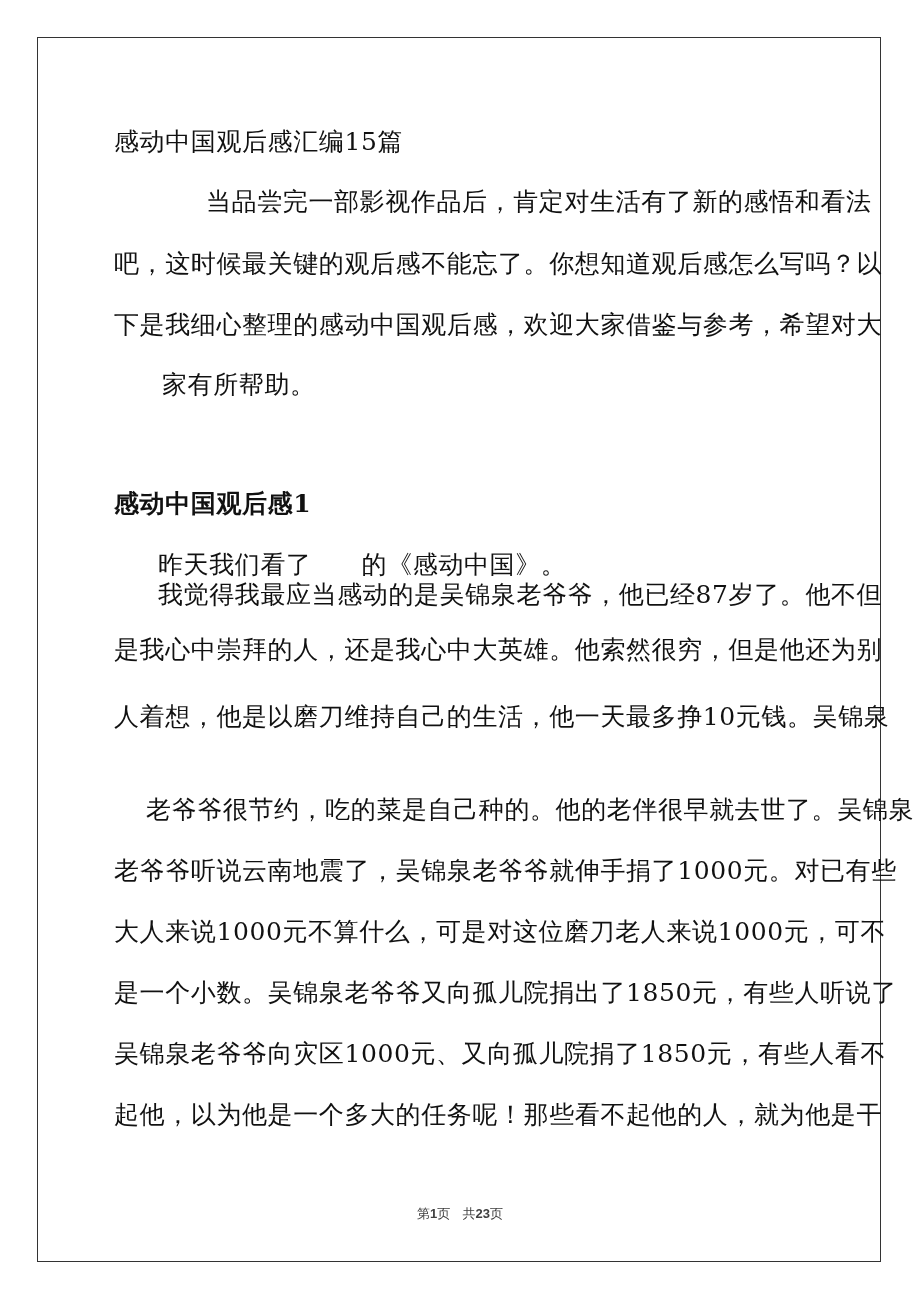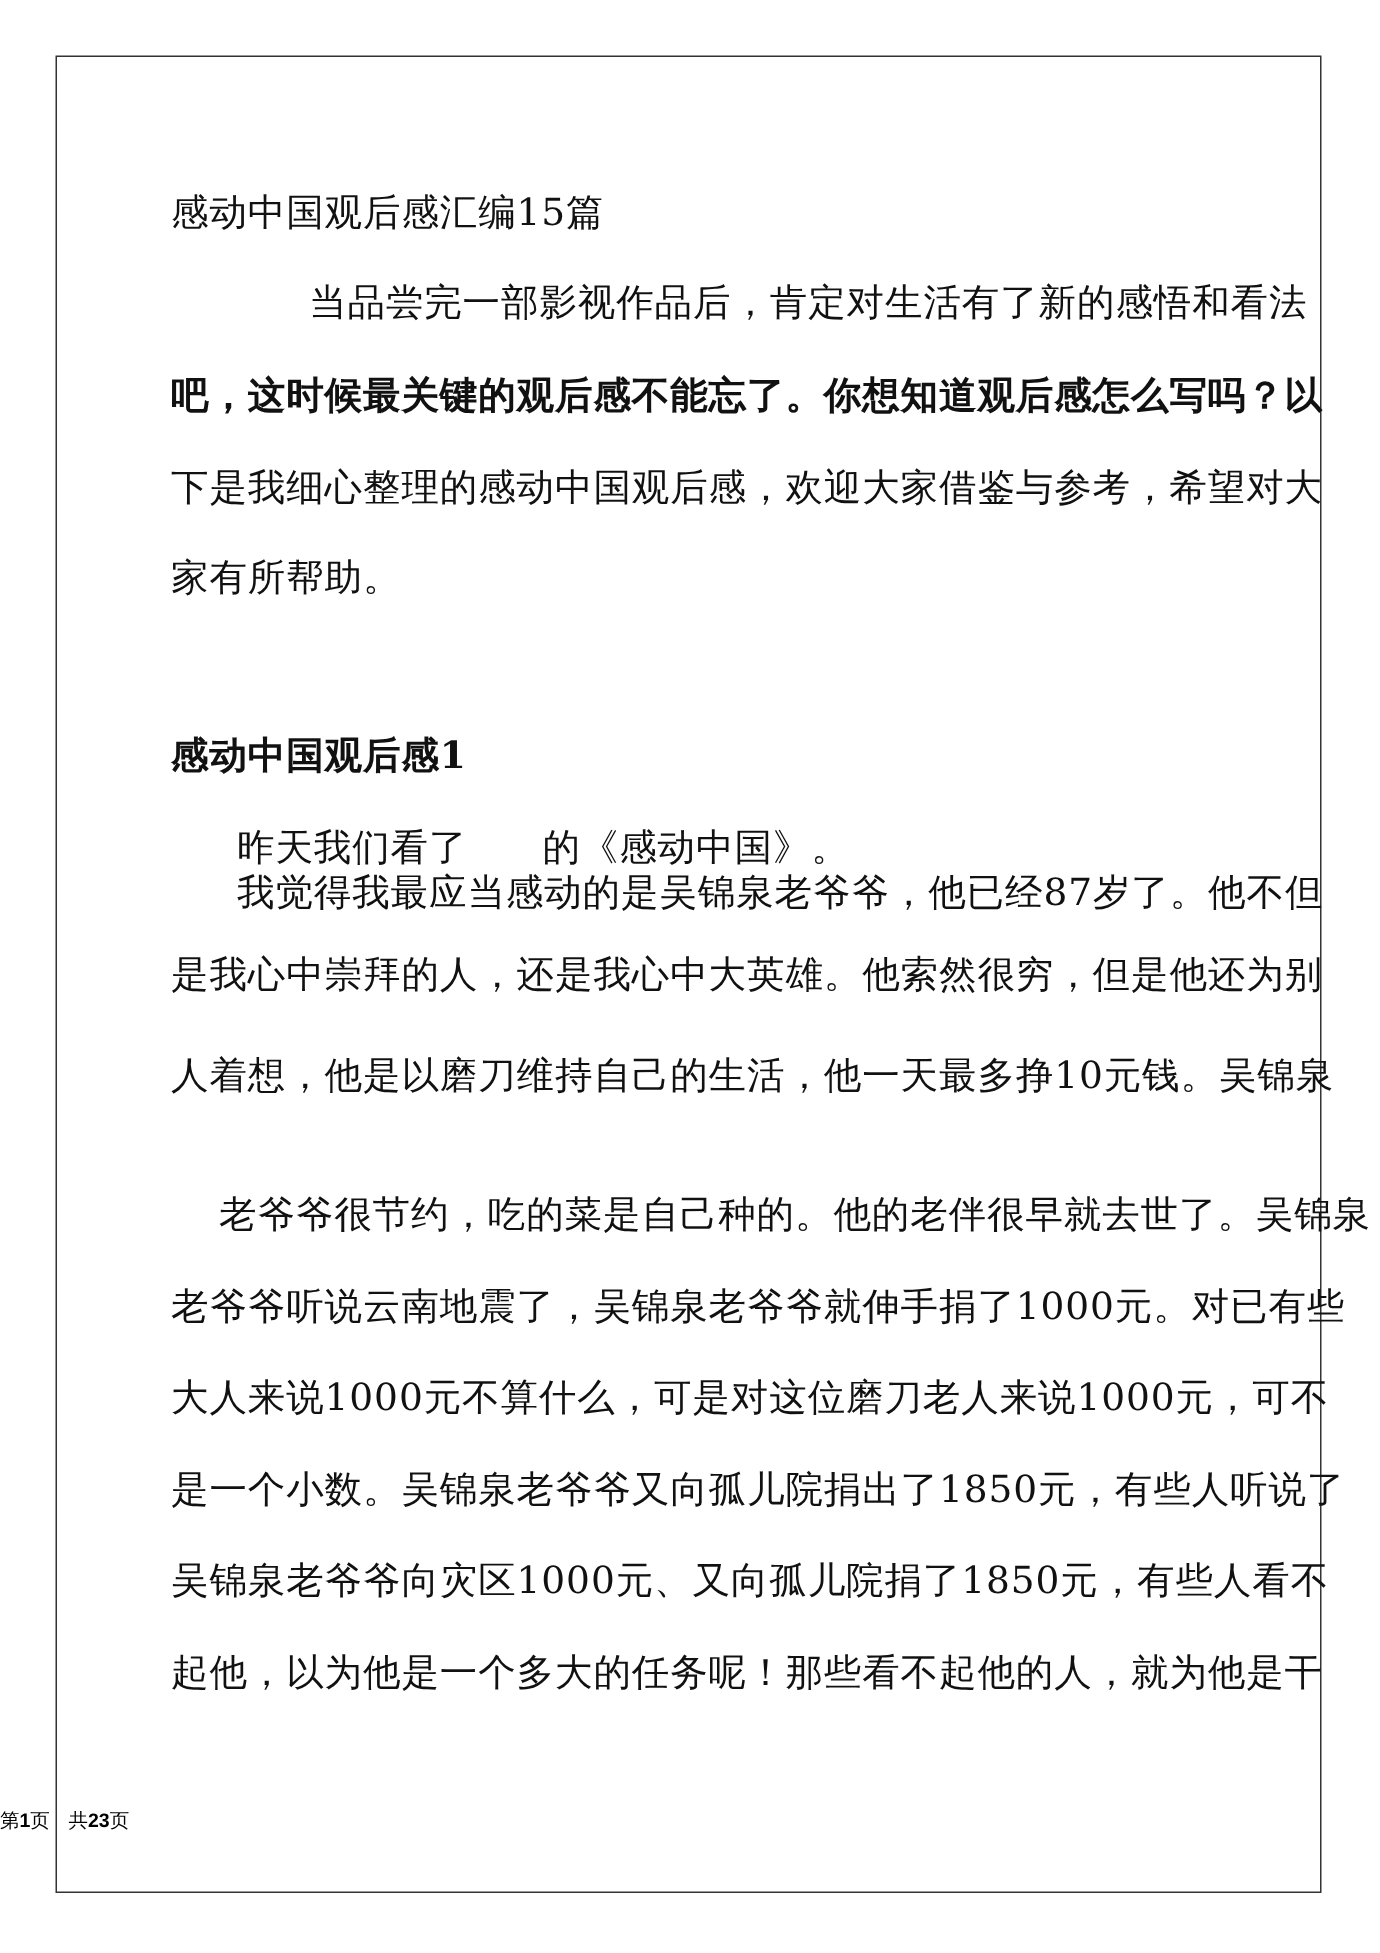--- a/index.html
+++ b/index.html
@@ -30,38 +30,39 @@
       font-size: 25px;
       line-height: 28px;
       white-space: nowrap;
       letter-spacing: 0.6px;
     }
     .footer {
       position: absolute;
       left: 0;
       width: 920px;
       top: 1205px;
+      text-align: center;
       font-size: 13px;
       line-height: 18px;
-      color: #000000;
+      color: #404040;
     }
     .footer .num { font-family: "Liberation Sans", sans-serif; font-weight: bold; }
     .gap { display: inline-block; width: 50px; }
   </style>
 </head>
 <body>
 
 <div class="page-frame"></div>
 
 <div class="line" style="top:128px;">感动中国观后感汇编15篇</div>
 
 <div class="line" style="top:188px; left:206px;">当品尝完一部影视作品后，肯定对生活有了新的感悟和看法</div>
-<div class="line" style="top:250px;font-weight:bold;">吧，这时候最关键的观后感不能忘了。你想知道观后感怎么写吗？以</div>
+<div class="line" style="top:250px;">吧，这时候最关键的观后感不能忘了。你想知道观后感怎么写吗？以</div>
 <div class="line" style="top:311px;">下是我细心整理的感动中国观后感，欢迎大家借鉴与参考，希望对大</div>
-<div class="line" style="top:341px; margin-top:30px;">家有所帮助。</div>
+<div class="line" style="top:341px; margin-top:30px;margin-left:48px;">家有所帮助。</div>
 
 <div class="line" style="top:490px;font-weight:bold;">感动中国观后感1</div>
 
 <div class="line" style="top:551px; left:158px;">
   <span>昨天我们看了</span><span class="gap"></span><span>的《感动中国》。</span>
 </div>
 
 <div class="line" style="top:581px; left:158px;">我觉得我最应当感动的是吴锦泉老爷爷，他已经87岁了。他不但</div>
 <div class="line" style="top:636px;">是我心中崇拜的人，还是我心中大英雄。他索然很穷，但是他还为别</div>
 <div class="line" style="top:703px;">人着想，他是以磨刀维持自己的生活，他一天最多挣10元钱。吴锦泉</div>

